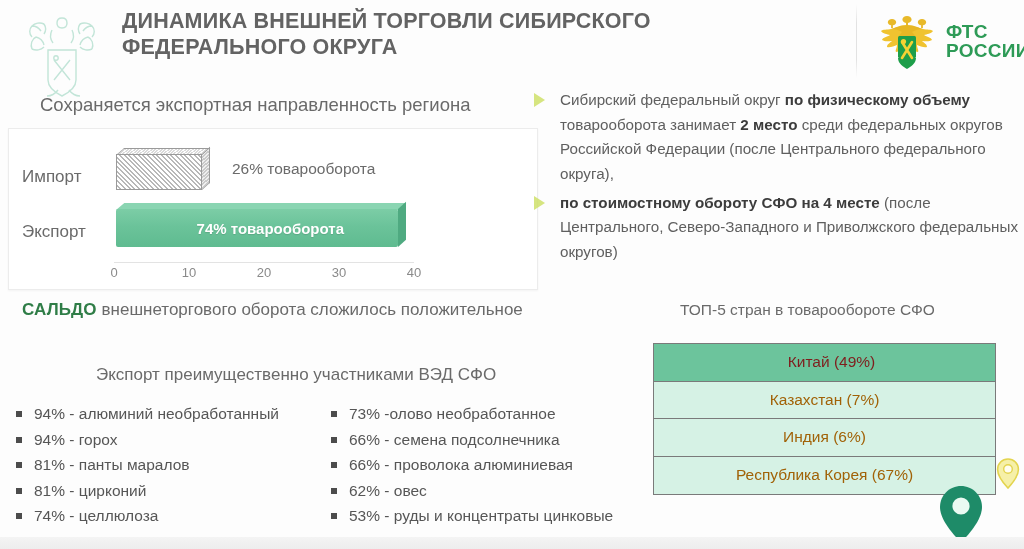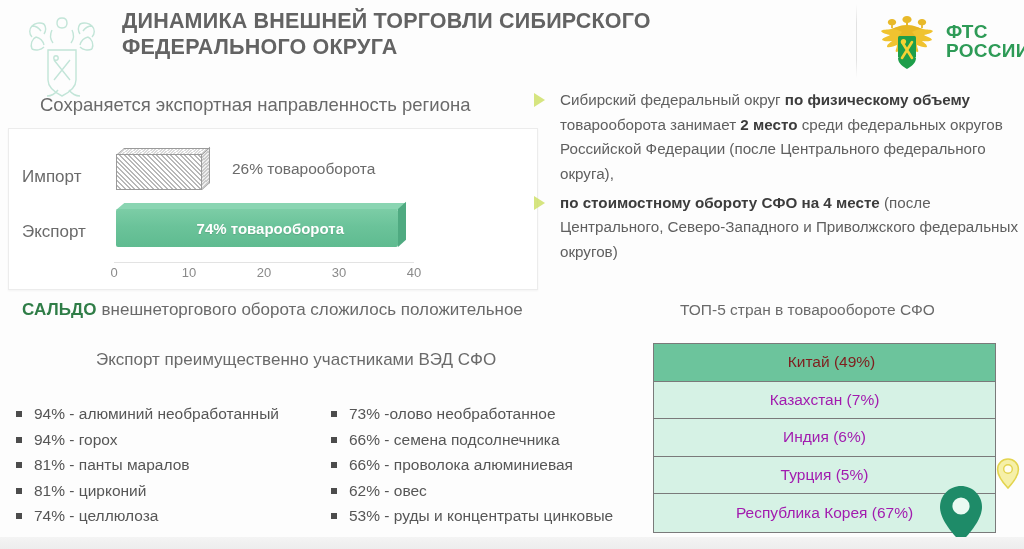--- a/index.html
+++ b/index.html
@@ -135,39 +135,39 @@
   .saldo{
     position:absolute;left:22px;top:300px;font-size:17px;color:#6a6a6a;
   }
   .saldo b{color:#2f7d47;font-weight:700;letter-spacing:.2px;}
   .top5-head{
     position:absolute;left:680px;top:301px;font-size:15.5px;color:#6a6a6a;
   }
 
   
   .list-head{
-    position:absolute;left:96px;top:350px;font-size:17px;color:#6a6a6a;
+    position:absolute;left:96px;top:365px;font-size:17px;color:#6a6a6a;
   }
   .lists{position:absolute;left:16px;top:405px;width:630px;display:flex;align-items:flex-end;}
   .col{width:318px;}
   .li{display:flex;align-items:baseline;gap:12px;margin-bottom:7.5px;}
   .li .sq{
     width:6px;height:6px;background:#4c4c4c;flex:none;position:relative;top:-2px;
   }
   .li .t{font-size:15.5px;color:#565656;white-space:nowrap;}
 
   
   .top5{
     position:absolute;left:653px;top:343px;width:343px;
     border:1px solid #7a7a7a;box-sizing:border-box;
   }
   .t5row{
     height:37.5px;display:flex;align-items:center;justify-content:center;
     border-bottom:1px solid #7a7a7a;box-sizing:border-box;
-    background:#d6f2e5;font-size:15.5px;color:#a21caf;
+    background:#d6f2e5;font-size:15.5px;color:#a16207;
   }
   .t5row:last-child{border-bottom:none;}
   .t5row.lead{
     background:#6cc49c;color:#7f1d1d;font-weight:400;padding-left:14px;
   }
 
   
   .pin{position:absolute;}
   .pin.big{left:938px;top:485px;width:46px;height:58px;}
   .pin.small{left:996px;top:458px;width:24px;height:31px;}
@@ -334,23 +334,20 @@
     <div class="t5row lead">
         <span>Китай (49%)</span>
       </div>
     <div class="t5row">
         <span>Казахстан (7%)</span>
       </div>
     <div class="t5row">
         <span>Индия (6%)</span>
       </div>
     <div class="t5row">
-        <span>Турция (5%)</span>
-      </div>
-    <div class="t5row">
         <span>Республика Корея (67%)</span>
       </div>
   </div>
 
   <div class="pin big">
     <svg viewBox="0 0 46 58" width="46" height="58" aria-hidden="true">
       <path d="M23 1C11.4 1 2 10.4 2 22c0 14.5 17.5 32 21 35 3.5-3 21-20.5 21-35C44 10.4 34.6 1 23 1z" fill="#1e8b68"></path>
       <circle cx="23" cy="21" r="8.6" fill="#eafaf2"></circle>
     </svg>
   </div>

